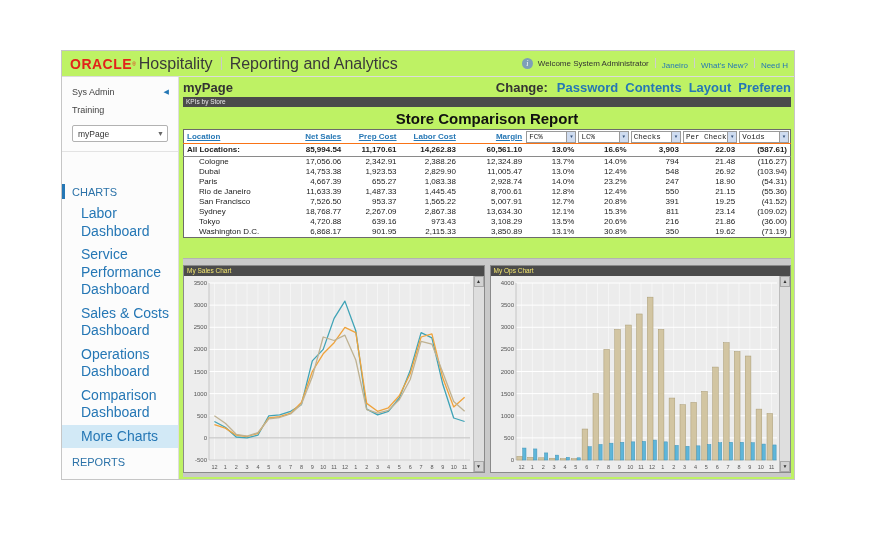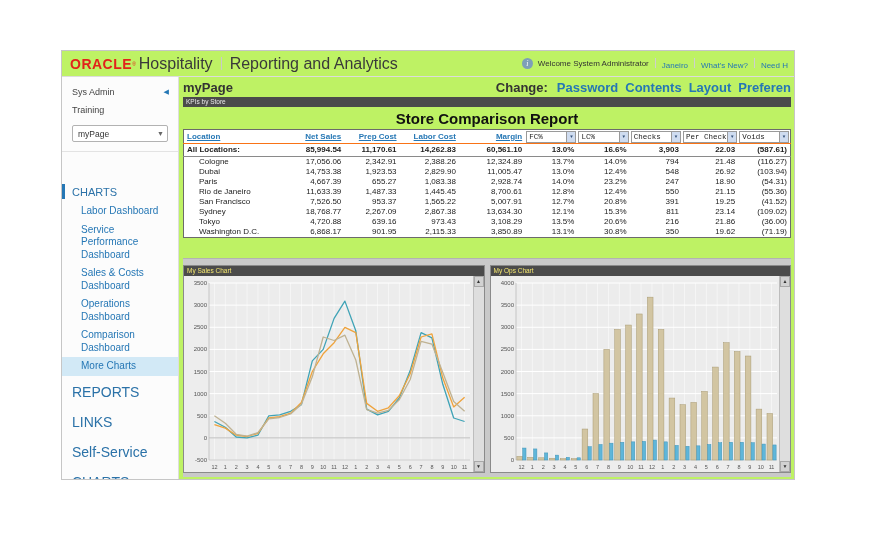--- a/index.html
+++ b/index.html
@@ -31,23 +31,23 @@
              font-size:9px; color:#444; padding-top:5px; }
   .side-row { padding:5px 9px 3px 10px; display:flex; justify-content:space-between; align-items:center; }
   .collapse { color:#2577b5; font-size:7px; }
   .side-select { margin:7px 10px 9px 10px; height:17px; border:1px solid #b2b2b2; background:#fff;
                  border-radius:2px; display:flex; align-items:center; justify-content:space-between;
                  padding:0 3px 0 5px; font-size:8.5px; color:#333; cursor:pointer; }
   .sel-caret { color:#666; font-size:7px; }
   .side-div { border-top:1px solid #e3e3e3; margin-bottom:3px; }
   .charts-head { position:relative; color:#2b72a8; padding:6px 10px 4px 10px; font-size:11px; cursor:pointer;margin-top:28px; }
   .accent { position:absolute; left:0; top:4px; width:3px; height:15px; background:#2577b5; }
-  .chart-item { color:#2577b5; font-size:10px; line-height:1.25; padding:3px 6px 3px 19px; cursor:pointer; }
+  .chart-item { color:#2577b5; font-size:14px; line-height:1.25; padding:3px 6px 3px 19px; cursor:pointer; }
   .chart-item.active { background:#d2e9f6; }
-  .nav-item { color:#2b72a8; font-size:14px; padding:8px 10px 6px 10px; cursor:pointer; }
+  .nav-item { color:#2b72a8; font-size:11px; padding:8px 10px 6px 10px; cursor:pointer; }
 
   
   .main { flex:1; min-width:0; padding:0 3px 0 4px; overflow:hidden; }
   .title-row { display:flex; justify-content:space-between; align-items:flex-end; height:17px; margin-top:1px; }
   .page-title { font-size:13px; font-weight:bold; color:#333; }
   .change-links { font-size:13px; color:#333; white-space:nowrap; overflow:hidden;font-weight:bold; }
   .change-label { margin-right:2px; }
   .clink { color:#2577b5; text-decoration:none; margin-left:7px; }
   .kpi-bar { height:10px; background:#4b4b4b; color:#e9e9e9; font-size:6.5px; line-height:10px;
              padding-left:3px; margin-top:2px; cursor:move; }

